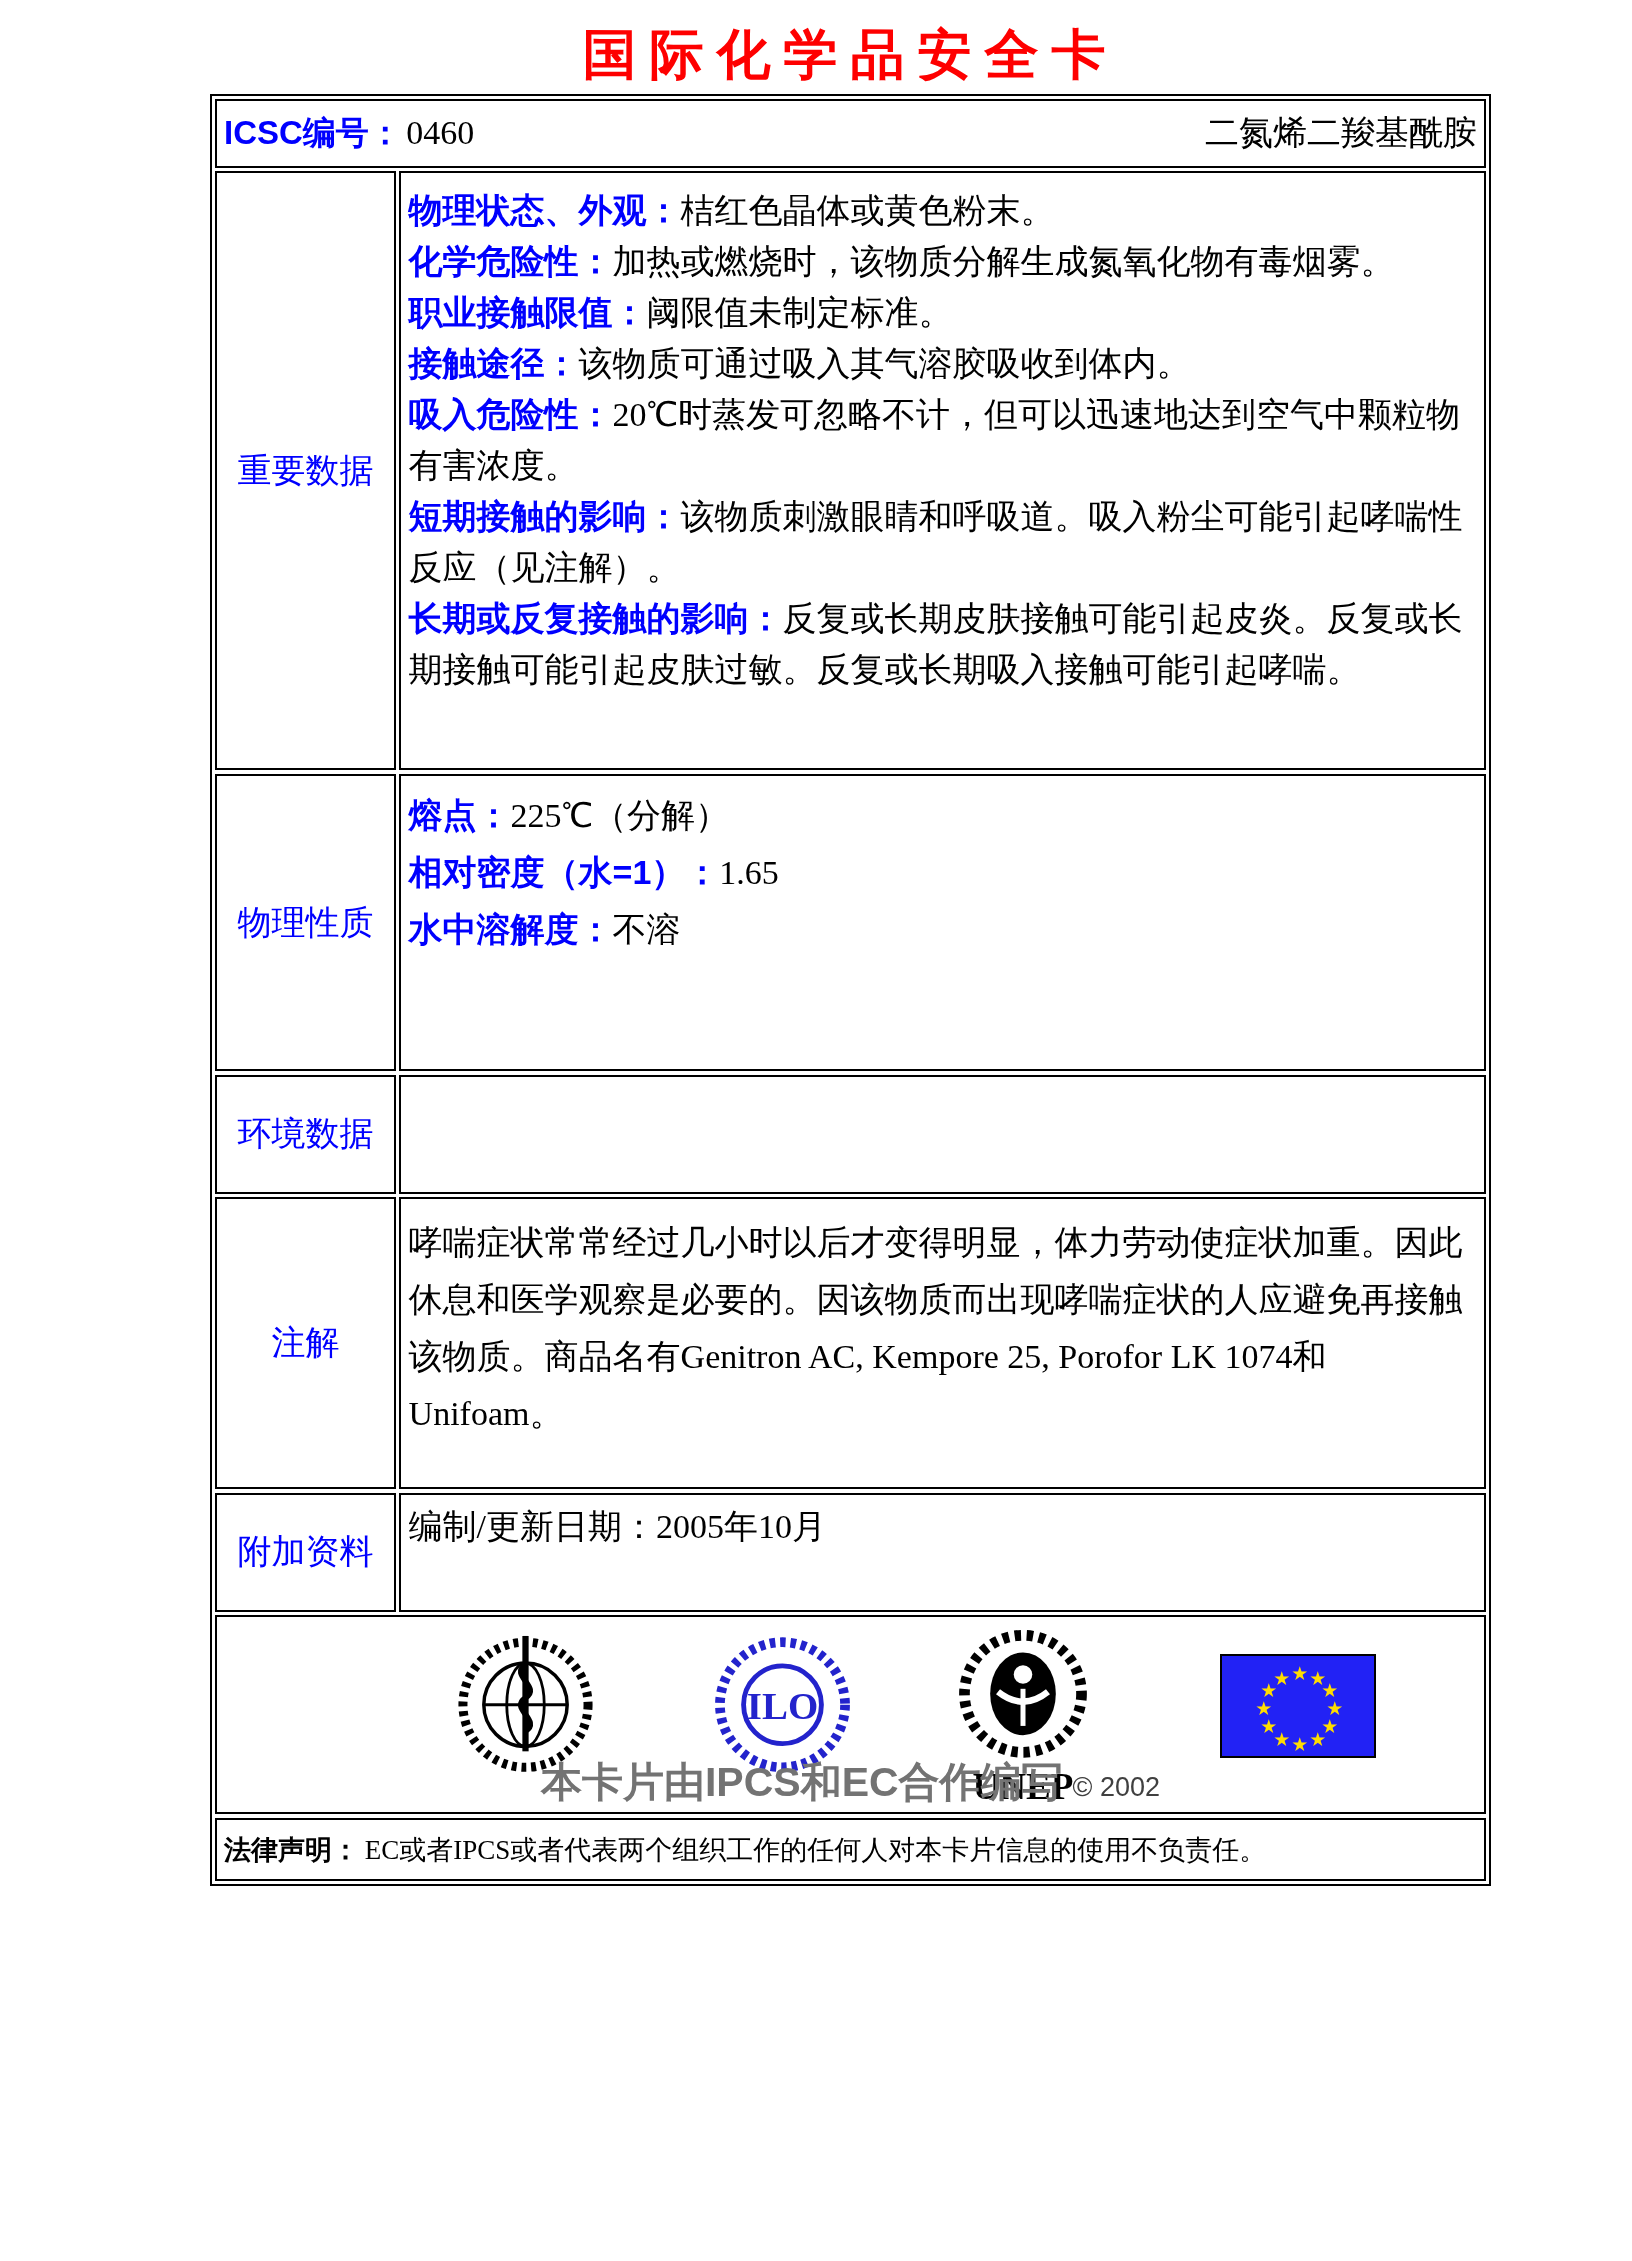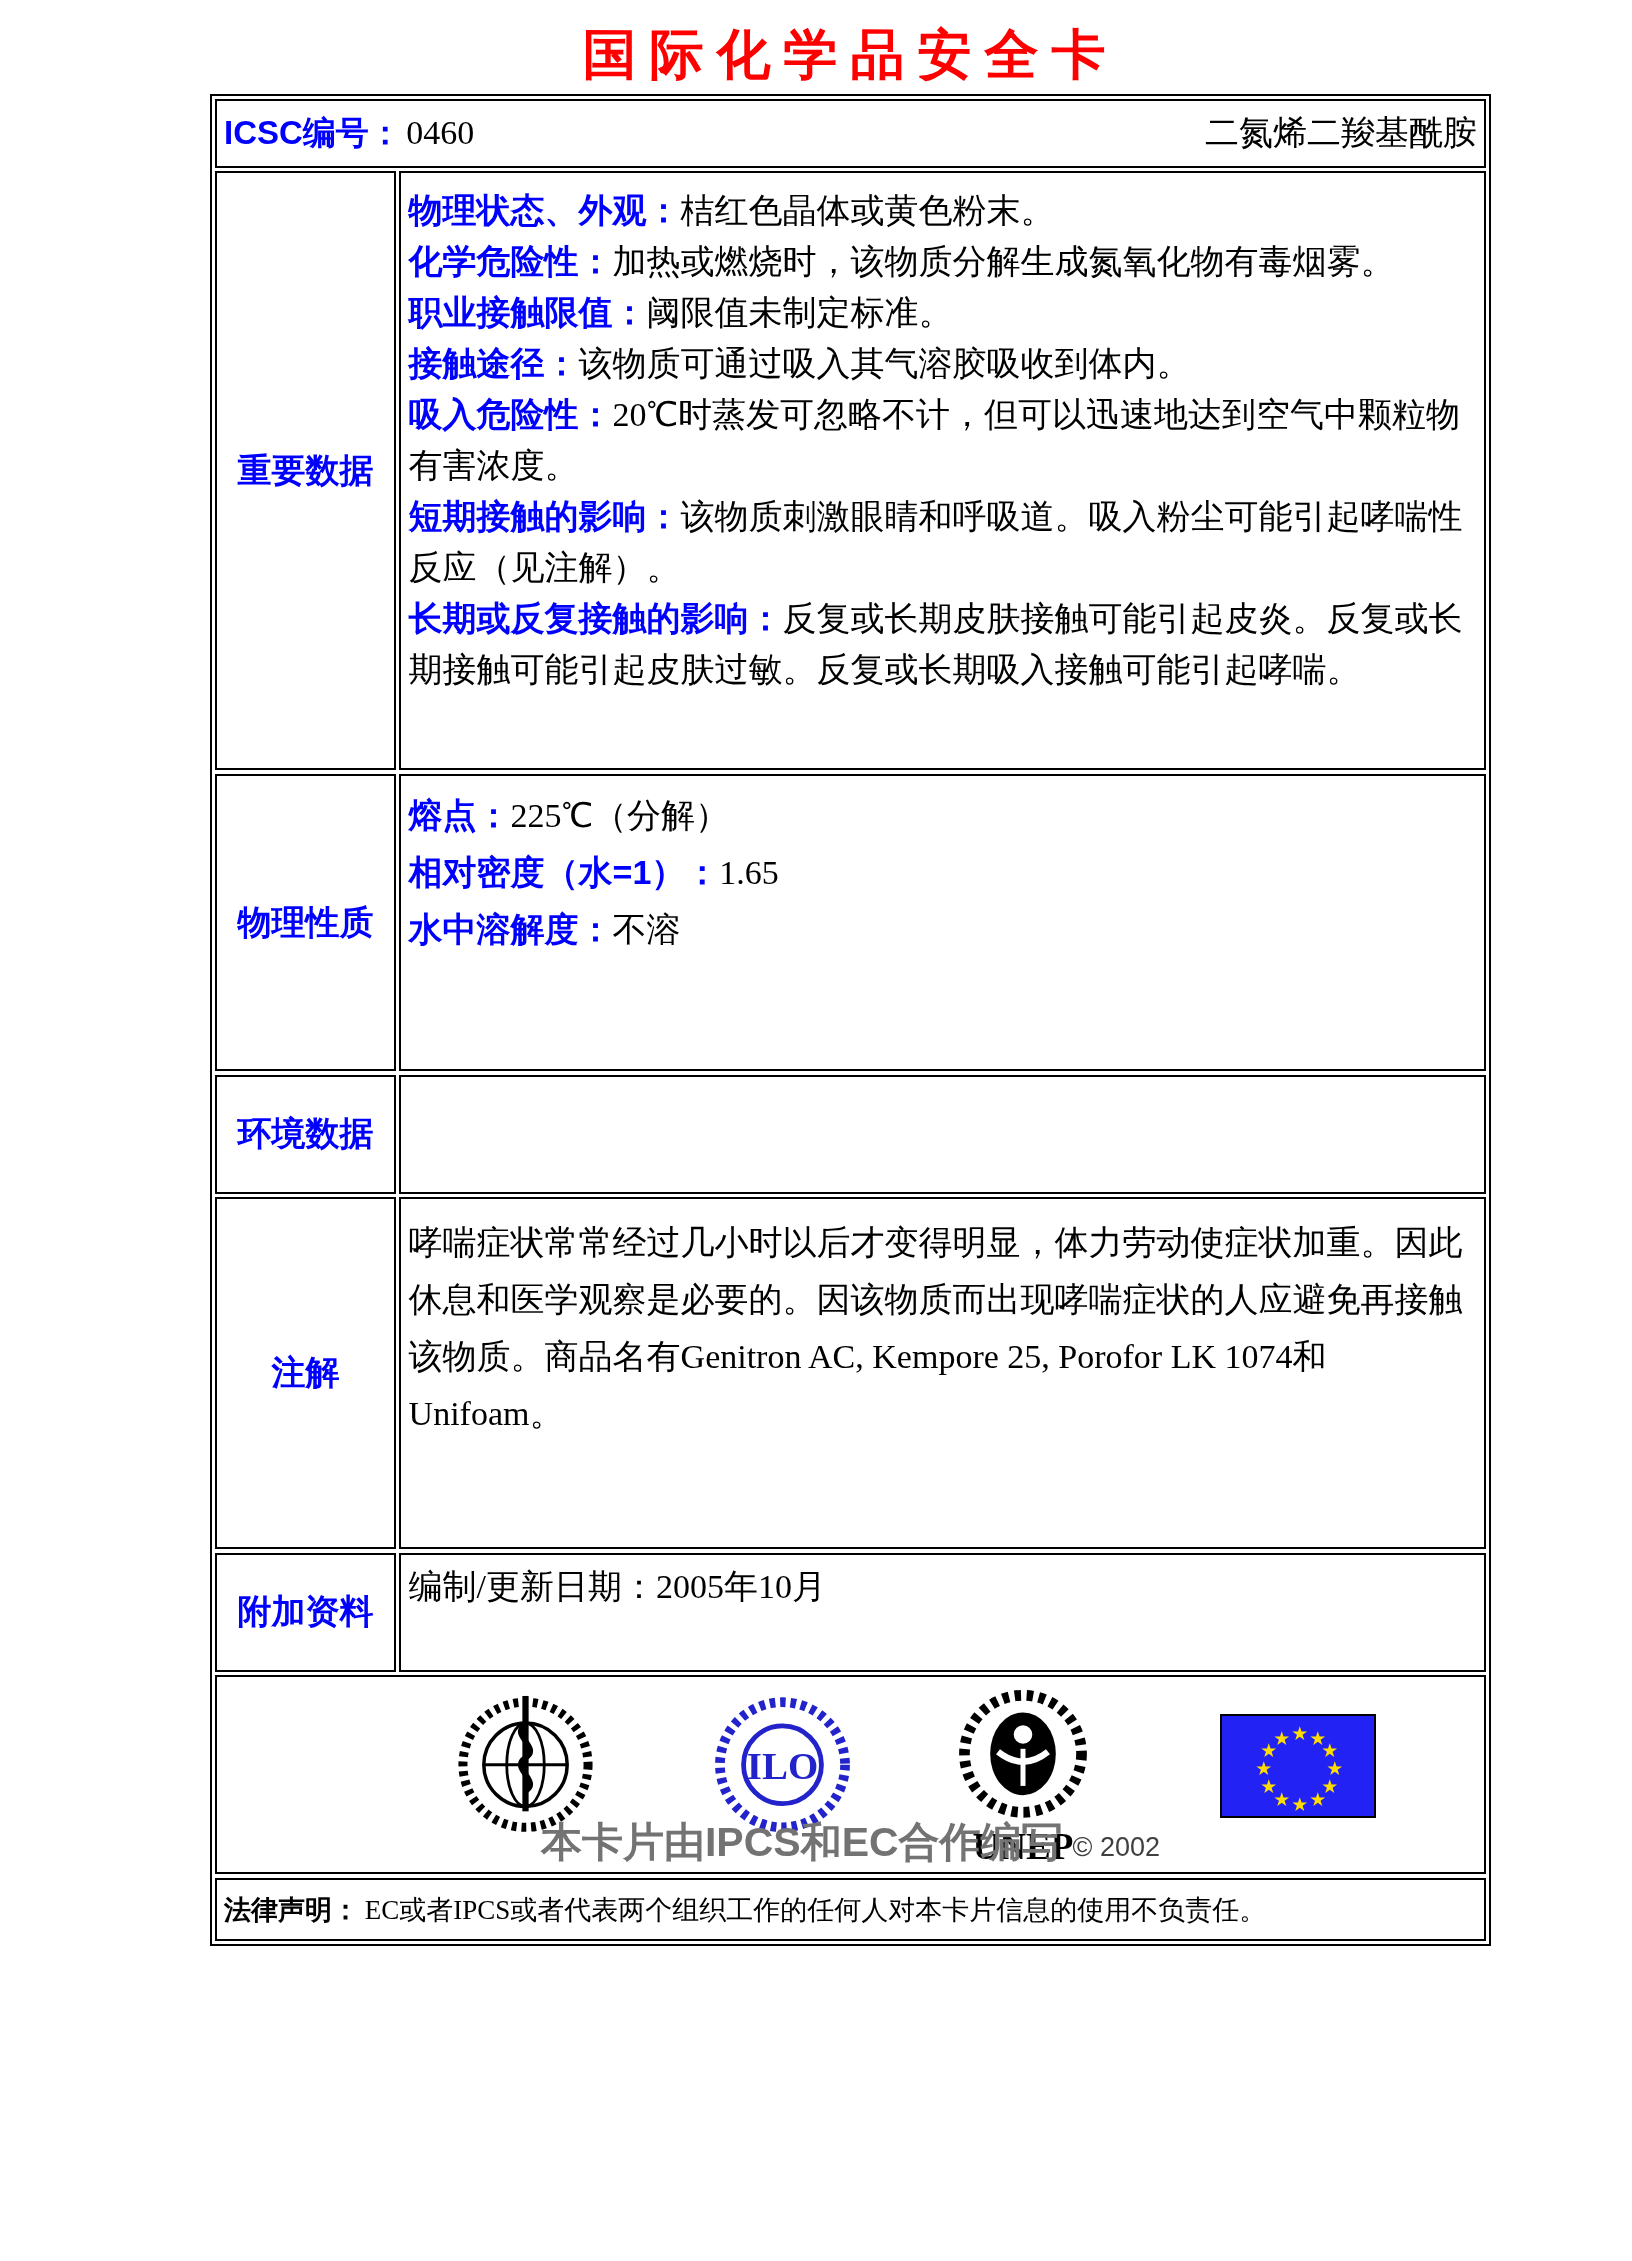--- a/index.html
+++ b/index.html
@@ -24,38 +24,38 @@
   
   .hdr { height: 69px; flex: 1; display: flex; align-items: center;
          justify-content: space-between; padding: 0 7.1px; }
   .hdr .icsc-label { color: #0000fe; font-weight: bold; font-size: 33px;
          font-family: "Liberation Sans", sans-serif; }
   .hdr .icsc-num { font-size: 34px; padding-left: 4.3px; }
   .hdr .chem { font-size: 34px; }
 
   
   .sec-label { flex: 0 0 181px; display: flex; align-items: center; justify-content: center;
-               color: #0000fe; font-weight: bold; font-size: 34px;
+               color: #0000fe; font-weight: normal; font-size: 34px;
                font-family: "Liberation Sans", sans-serif; text-align: center; }
 
   
   .content { flex: 1; padding: 11.4px 8.6px 7.1px 7.1px; font-size: 34px; }
   .content .line { line-height: 51px; }
   .lbl { color: #0000fe; font-weight: bold;
          font-family: "Liberation Sans", sans-serif; }
   .txt { color: #000; font-family: "Liberation Serif", serif; }
 
   .content-physical .line { line-height: 57px; }
   .content-notes { line-height: 57px; padding-top: 14.3px; }
   .content-additional { padding-top: 5.7px; }
 
   .h-important  { height: 599px; }
   .h-physical   { height: 297px; }
   .h-environment{ height: 119px; }
-  .h-notes      { height: 352px; }
+  .h-notes      { height: 292px; }
   .h-additional { height: 119px; }
 
   
   .logos-cell { flex: 1; height: 199px; position: relative; }
   .ipcs-block { position: absolute; left: 8.6px; top: 34px;
                 font-family: "Liberation Sans", sans-serif; }
   .ipcs-acronym { font-size: 33px; font-weight: bold; line-height: 39px; }
   .ipcs-line { font-size: 22px; line-height: 28.5px; }
   .logo { position: absolute; }
   .logo-who  { left: 239px; top: 13px; }

